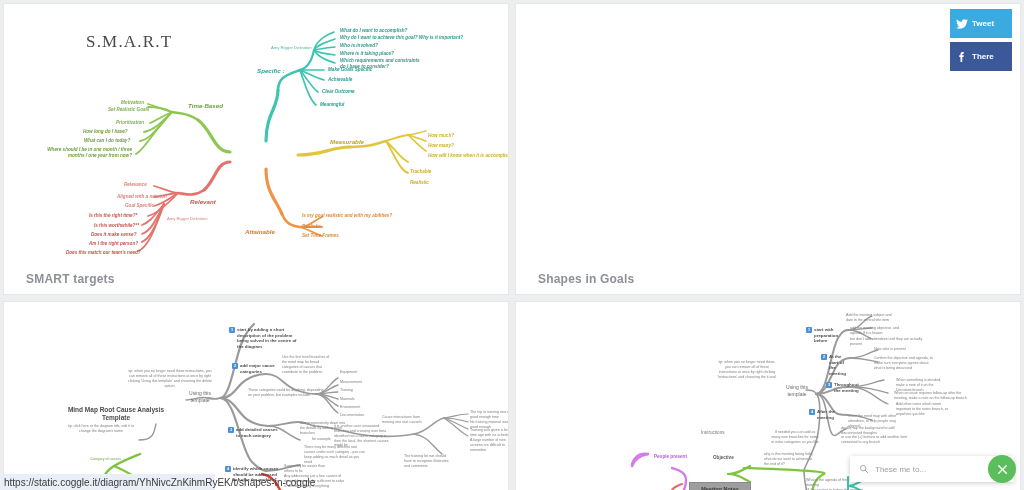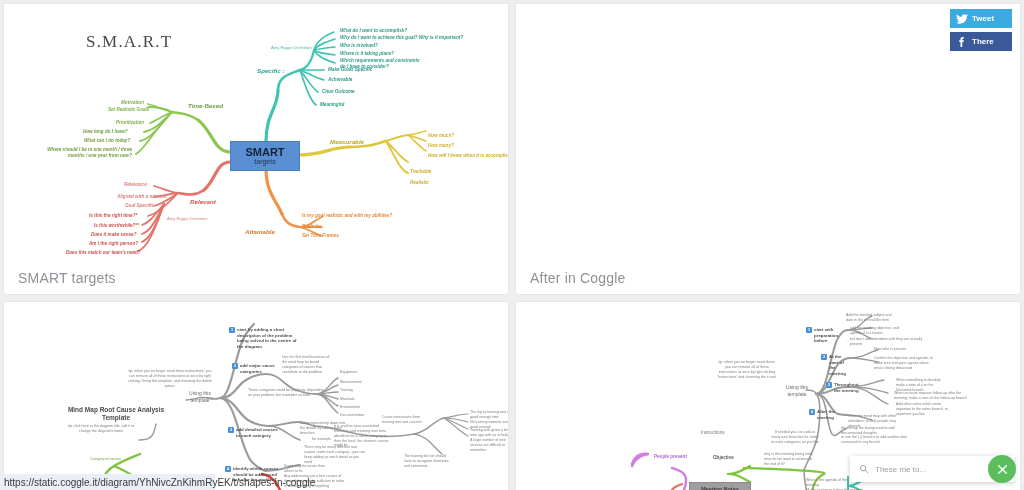--- a/index.html
+++ b/index.html
@@ -19,22 +19,22 @@
     box-sizing:border-box;
   }
   .card{
     background:#ffffff;
     position:relative;
     overflow:hidden;
     box-shadow:0 0 0 1px #e6e7e9;
   }
   .canvas{position:absolute;left:0;top:0;right:0;bottom:0;overflow:hidden;}
   .caption{
-    position:absolute;left:14px;bottom:8px;
-    font-size:14px;color:#8d9196;letter-spacing:.2px;
+    position:absolute;left:22px;bottom:8px;
+    font-size:12px;color:#8d9196;letter-spacing:.2px;font-weight:bold;
   }
   .lbl{position:absolute;white-space:pre;}
 
   
   .smart-title{
     position:absolute;left:82px;top:28px;
     font-size:17px;color:#4a4a4a;letter-spacing:1.2px;
     font-family:"Liberation Serif", serif;
   }
   .smart-core{
@@ -45,21 +45,21 @@
   }
   .smart-core .t1{font-size:11px;font-weight:bold;color:#14223a;}
   .smart-core .t2{font-size:7px;color:#1d3152;}
 
   .brn{font-size:4.6px;font-style:italic;font-weight:bold;line-height:1.25;}
   .brn.main{font-size:6.2px;}
   .brn.sub{font-weight:normal;font-style:normal;}
 
   .social{position:absolute;right:8px;top:5px;width:62px;}
   .sbtn{
-    display:flex;align-items:center;gap:4px;height:19px;padding:0 6px;
+    display:flex;align-items:center;gap:4px;height:29px;padding:0 6px;
     box-sizing:border-box;color:#fff;font-size:8px;font-weight:bold;margin-bottom:4px;
   }
   .sbtn.tw{background:#3aaae1;}
   .sbtn.fb{background:#3b5998;}
   .sbtn svg{flex:0 0 auto;}
 
   
   .tpl-title{position:absolute;font-size:6.5px;font-weight:bold;color:#4b4b4b;text-align:center;line-height:1.3;}
   .tpl-sm{position:absolute;font-size:3.6px;color:#7d7d7d;line-height:1.35;}
   .tpl-md{position:absolute;font-size:4.4px;color:#6a6a6a;line-height:1.3;}
@@ -158,24 +158,20 @@
 
         <g fill="none" stroke="#ef9444" stroke-linecap="round">
           <path d="M262,165 C262,188 272,196 278,210" stroke-width="3.2"></path>
           <path d="M278,210 C282,220 288,222 296,223" stroke-width="2.6"></path>
           <path d="M296,223 C306,223 310,216 318,213" stroke-width="1.8"></path>
           <path d="M296,223 C306,223 312,223 318,223" stroke-width="1.8"></path>
           <path d="M296,223 C306,226 312,230 318,232" stroke-width="1.8"></path>
         </g>
       </svg>
 
-      <div class="smart-core">
-        <div class="t1">SMART</div>
-        <div class="t2">targets</div>
-      </div>
 
       <div class="lbl brn main" style="left:253px;top:63px;color:#30a493;">Specific :</div>
       <div class="lbl brn sub" style="left:267px;top:41px;color:#49b8a8;font-size:4.2px;">Amy Rigger Definition</div>
       <div class="lbl brn" style="left:336px;top:24px;color:#2f9a8a;">What do I want to accomplish?</div>
       <div class="lbl brn" style="left:336px;top:31px;color:#2f9a8a;">Why do I want to achieve this goal? Why is it important?</div>
       <div class="lbl brn" style="left:336px;top:39px;color:#2f9a8a;">Who is involved?</div>
       <div class="lbl brn" style="left:336px;top:47px;color:#2f9a8a;">Where is it taking place?</div>
       <div class="lbl brn" style="left:336px;top:54px;color:#2f9a8a;width:86px;white-space:normal;">Which requirements and constraints do I have to consider?</div>
       <div class="lbl brn" style="left:324px;top:63px;color:#2f9a8a;">Make Goals Specific</div>
       <div class="lbl brn" style="left:324px;top:73px;color:#2f9a8a;">Achievable</div>
@@ -227,21 +223,21 @@
           <span>Tweet</span>
         </div>
         <div class="sbtn fb">
           <svg width="12" height="12" viewBox="0 0 24 24">
             <path fill="#fff" d="M15.5 8.5h-3v-2c0-.8.2-1.2 1.3-1.2h1.7V2.1A23 23 0 0013.1 2C10.6 2 9 3.5 9 6.2v2.3H6.5V12H9v10h3.5V12h2.6z"></path>
           </svg>
           <span>There</span>
         </div>
       </div>
     </div>
-    <div class="caption">After in Coggle</div>
+    <div class="caption">Shapes in Goals</div>
   </div>
 
   <div class="card">
     <div class="canvas">
       <svg class="ov" width="512" height="200">
         <g fill="none" stroke="#9a9a9a" stroke-linecap="round">
           <path d="M135,138 C150,138 150,130 152,122" stroke-width="1.4"></path>
           <path d="M182,98 C190,98 196,94 204,96" stroke-width="1.4"></path>
           <path d="M204,96 C214,98 214,96 216,96" stroke-width="1.8"></path>
           <path d="M216,96 C226,96 230,60 238,40 C242,30 246,26 250,22" stroke-width="2.2"></path>

